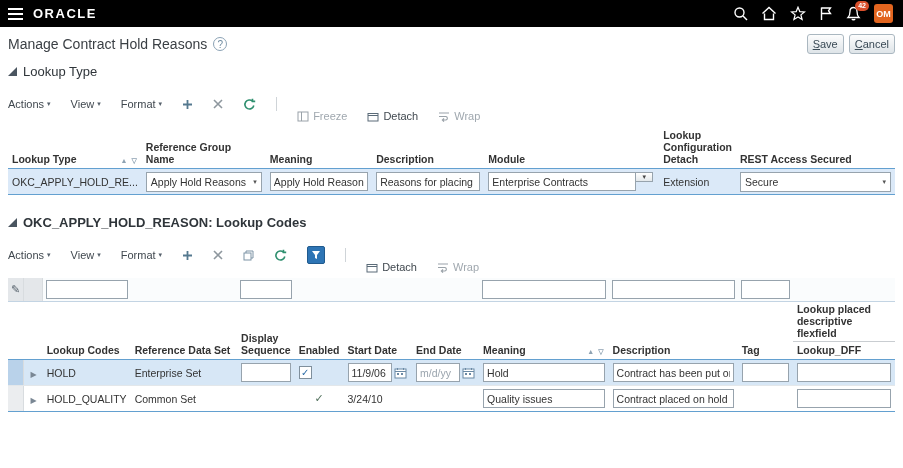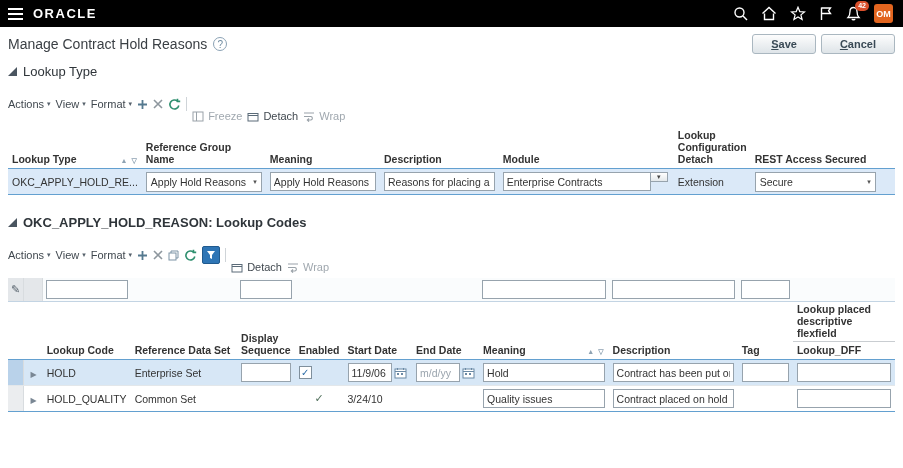--- a/index.html
+++ b/index.html
@@ -16,29 +16,29 @@
   .brand { color:#fff; font-weight:bold; font-size:13px; letter-spacing:1.5px; }
   .tb-right { display:flex; align-items:center; gap:13px; }
   .tb-icon { position:relative; display:flex; cursor:pointer; }
   .badge { position:absolute; top:-5px; right:-8px; background:#d9502c; color:#fff; font-size:7px; font-weight:bold; border-radius:7px; padding:1px 3px; line-height:1.2; }
   .avatar { width:19px; height:19px; background:#e2651f; border-radius:3px; color:#fff; font-size:9px; font-weight:bold; display:flex; align-items:center; justify-content:center; cursor:pointer; }
   
   .page-header { display:flex; justify-content:space-between; align-items:center; padding:7px 8px 4px; }
   .page-title { font-size:14px; color:#3a3f44; display:flex; align-items:center; gap:6px; }
   .help-icon { width:14px; height:14px; border:1px solid #8ba2b5; border-radius:50%; color:#6d8aa0; font-size:10px; display:inline-flex; align-items:center; justify-content:center; cursor:pointer; }
   .page-actions { display:flex; gap:5px; }
-  .btn { display:inline-block; font-family:inherit; font-size:11px; font-weight:bold; color:#3a4a56; padding:3px 18px; border:1px solid #aab7c0; border-radius:3px; background:linear-gradient(#fdfdfd,#dee4e8); cursor:pointer; }
+  .btn { display:inline-block; font-family:inherit; font-size:11px; font-weight:normal; color:#3a4a56; padding:3px 5px; border:1px solid #aab7c0; border-radius:3px; background:linear-gradient(#fdfdfd,#dee4e8); cursor:pointer; }
   .btn::first-letter { text-decoration:underline; }
   
   .section-header { display:flex; align-items:center; gap:6px; padding:6px 8px 3px; }
   .disclosure { width:0; height:0; border-left:9px solid transparent; border-bottom:9px solid #4a5560; cursor:pointer; }
   .section-title { font-size:13px; color:#2f353a; }
   .section-title.bold { font-weight:bold; }
   
-  .toolbar { display:flex; align-items:center; gap:5px; padding:4px 8px 5px; font-size:11px; color:#40484f; }
+  .toolbar { display:flex; align-items:center; gap:20px; padding:4px 8px 5px; font-size:11px; color:#40484f; }
   .menu-item { display:flex; align-items:center; gap:3px; cursor:pointer; }
   .caret { font-size:7px; color:#56616b; }
   .tool-icon { display:flex; align-items:center; cursor:pointer; }
   .tool-sep { width:1px; height:14px; background:#cfd4d8; }
   .tool-label { display:flex; align-items:center; gap:4px; cursor:pointer;margin-top:24px; }
   .disabled { color:#a0a8af; }
   .qbe-btn { width:18px; height:18px; background:#2e75b5; border:1px solid #205a8e; border-radius:2px; display:flex; align-items:center; justify-content:center; cursor:pointer; }
   
   .grid { border-collapse:collapse; table-layout:fixed; margin:0 8px; }
   .grid th { font-size:10.5px; font-weight:bold; color:#333; text-align:left; vertical-align:bottom; padding:2px 4px 3px; border-bottom:1px solid #63a0d0; line-height:1.15; overflow:hidden; }
@@ -228,21 +228,21 @@
       <td>
         <div class="lov">
           <input class="tin" value="Enterprise Contracts" style="">
           <span class="lov-btn">
               <span>▾</span>
             </span>
         </div>
       </td>
       <td><span>Extension</span></td>
       <td>
-          <div class="selectbox" style="width:121px;">
+          <div class="selectbox" style="width:151px;">
             <span>Secure</span>
             <span class="chev">▾</span>
           </div>
         </td>
     </tr>
   </tbody>
 </table>
 
 <div class="spacer"></div>
 
@@ -333,21 +333,21 @@
       <td></td>
       <td></td>
       <td><input class="tin" style=""></td>
       <td><input class="tin" style=""></td>
       <td><input class="tin" style=""></td>
       <td></td>
     </tr>
     <tr>
       <th></th>
       <th></th>
-      <th style="white-space:normal;">Lookup Code</th>
+      <th style="white-space:normal;">Lookup Codes</th>
       <th>Reference Data Set</th>
       <th style="white-space:normal; max-height:26px;">Display Sequence</th>
       <th>Enabled</th>
       <th>Start Date</th>
       <th>End Date</th>
       <th>
           <span class="th-flex">
             <span>Meaning</span>
             <span class="sorts"><span>▲</span> <span>▽</span></span>
           </span>

